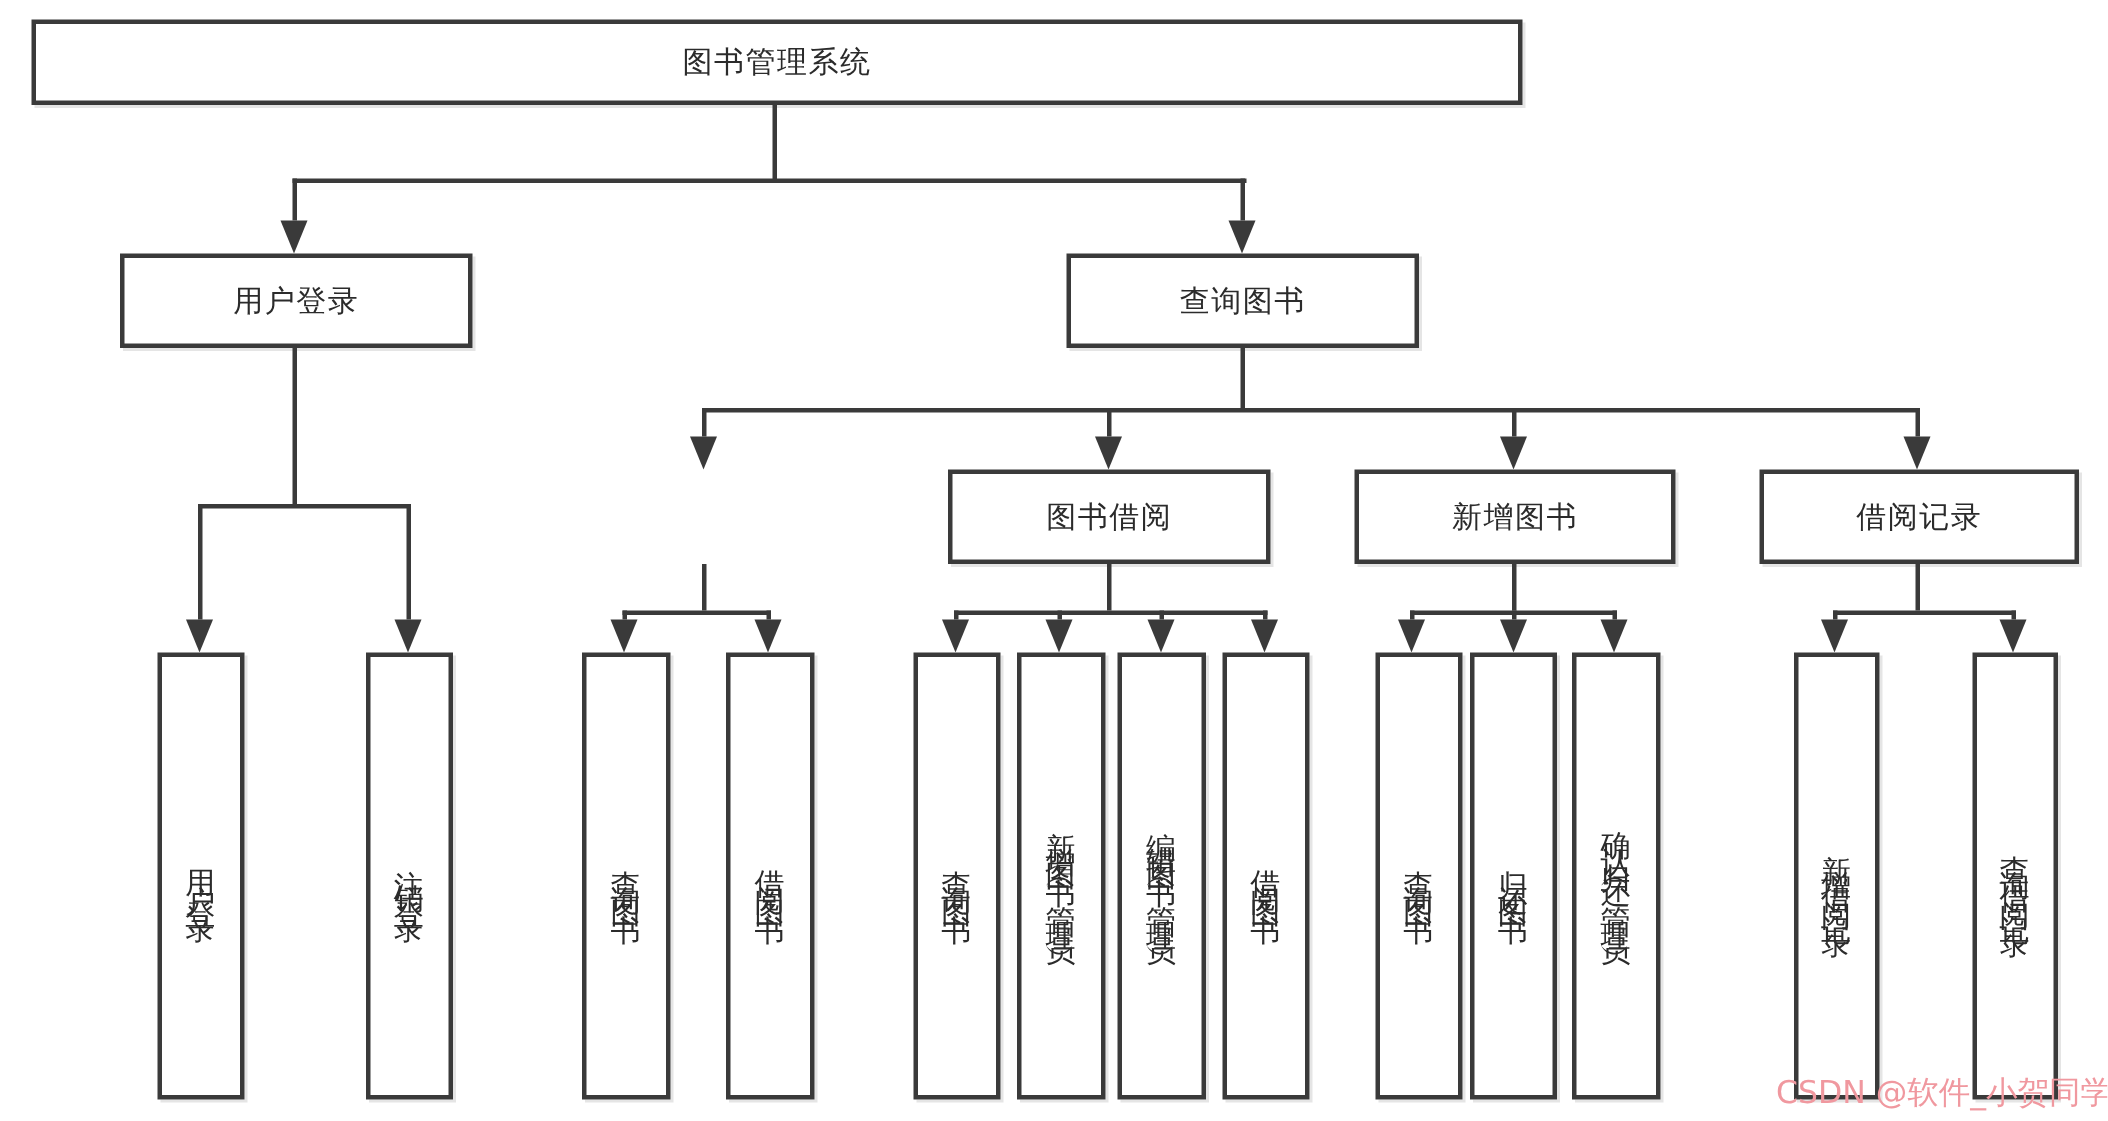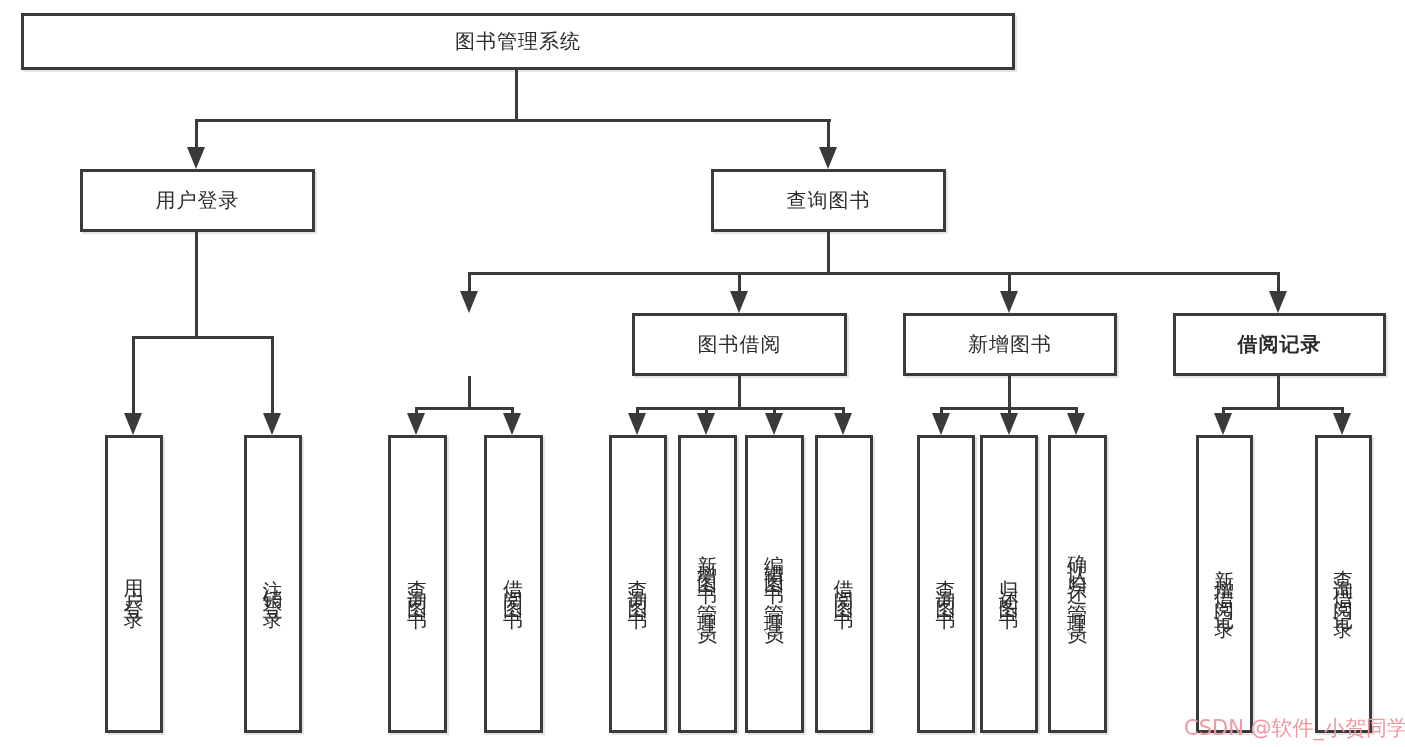--- a/index.html
+++ b/index.html
@@ -81,21 +81,21 @@
   <div class="arrow" style="left:738px;top:272px;height:19px;"></div>
   <div class="arrow" style="left:1008px;top:272px;height:19px;"></div>
   <div class="arrow" style="left:1277px;top:272px;height:19px;"></div>
 
   <div class="node" style="left:632px;top:313px;width:215px;height:63px;">
     <span class="lbl">图书借阅</span>
   </div>
   <div class="node" style="left:903px;top:313px;width:214px;height:63px;">
     <span class="lbl">新增图书</span>
   </div>
-  <div class="node" style="left:1173px;top:313px;width:213px;height:63px;font-weight:bold;">
+  <div class="node" style="left:1173px;top:313px;width:213px;height:63px;">
     <span class="lbl">借阅记录</span>
   </div>
 
   <div class="vline" style="left:468px;top:376px;width:3px;height:31px;"></div>
   <div class="hline" style="left:415px;top:407px;width:99px;height:3px;"></div>
   <div class="arrow" style="left:415px;top:407px;height:6px;"></div>
   <div class="arrow" style="left:511px;top:407px;height:6px;"></div>
 
   <div class="vline" style="left:738px;top:376px;width:3px;height:31px;"></div>
   <div class="hline" style="left:636px;top:407px;width:209px;height:3px;"></div>

